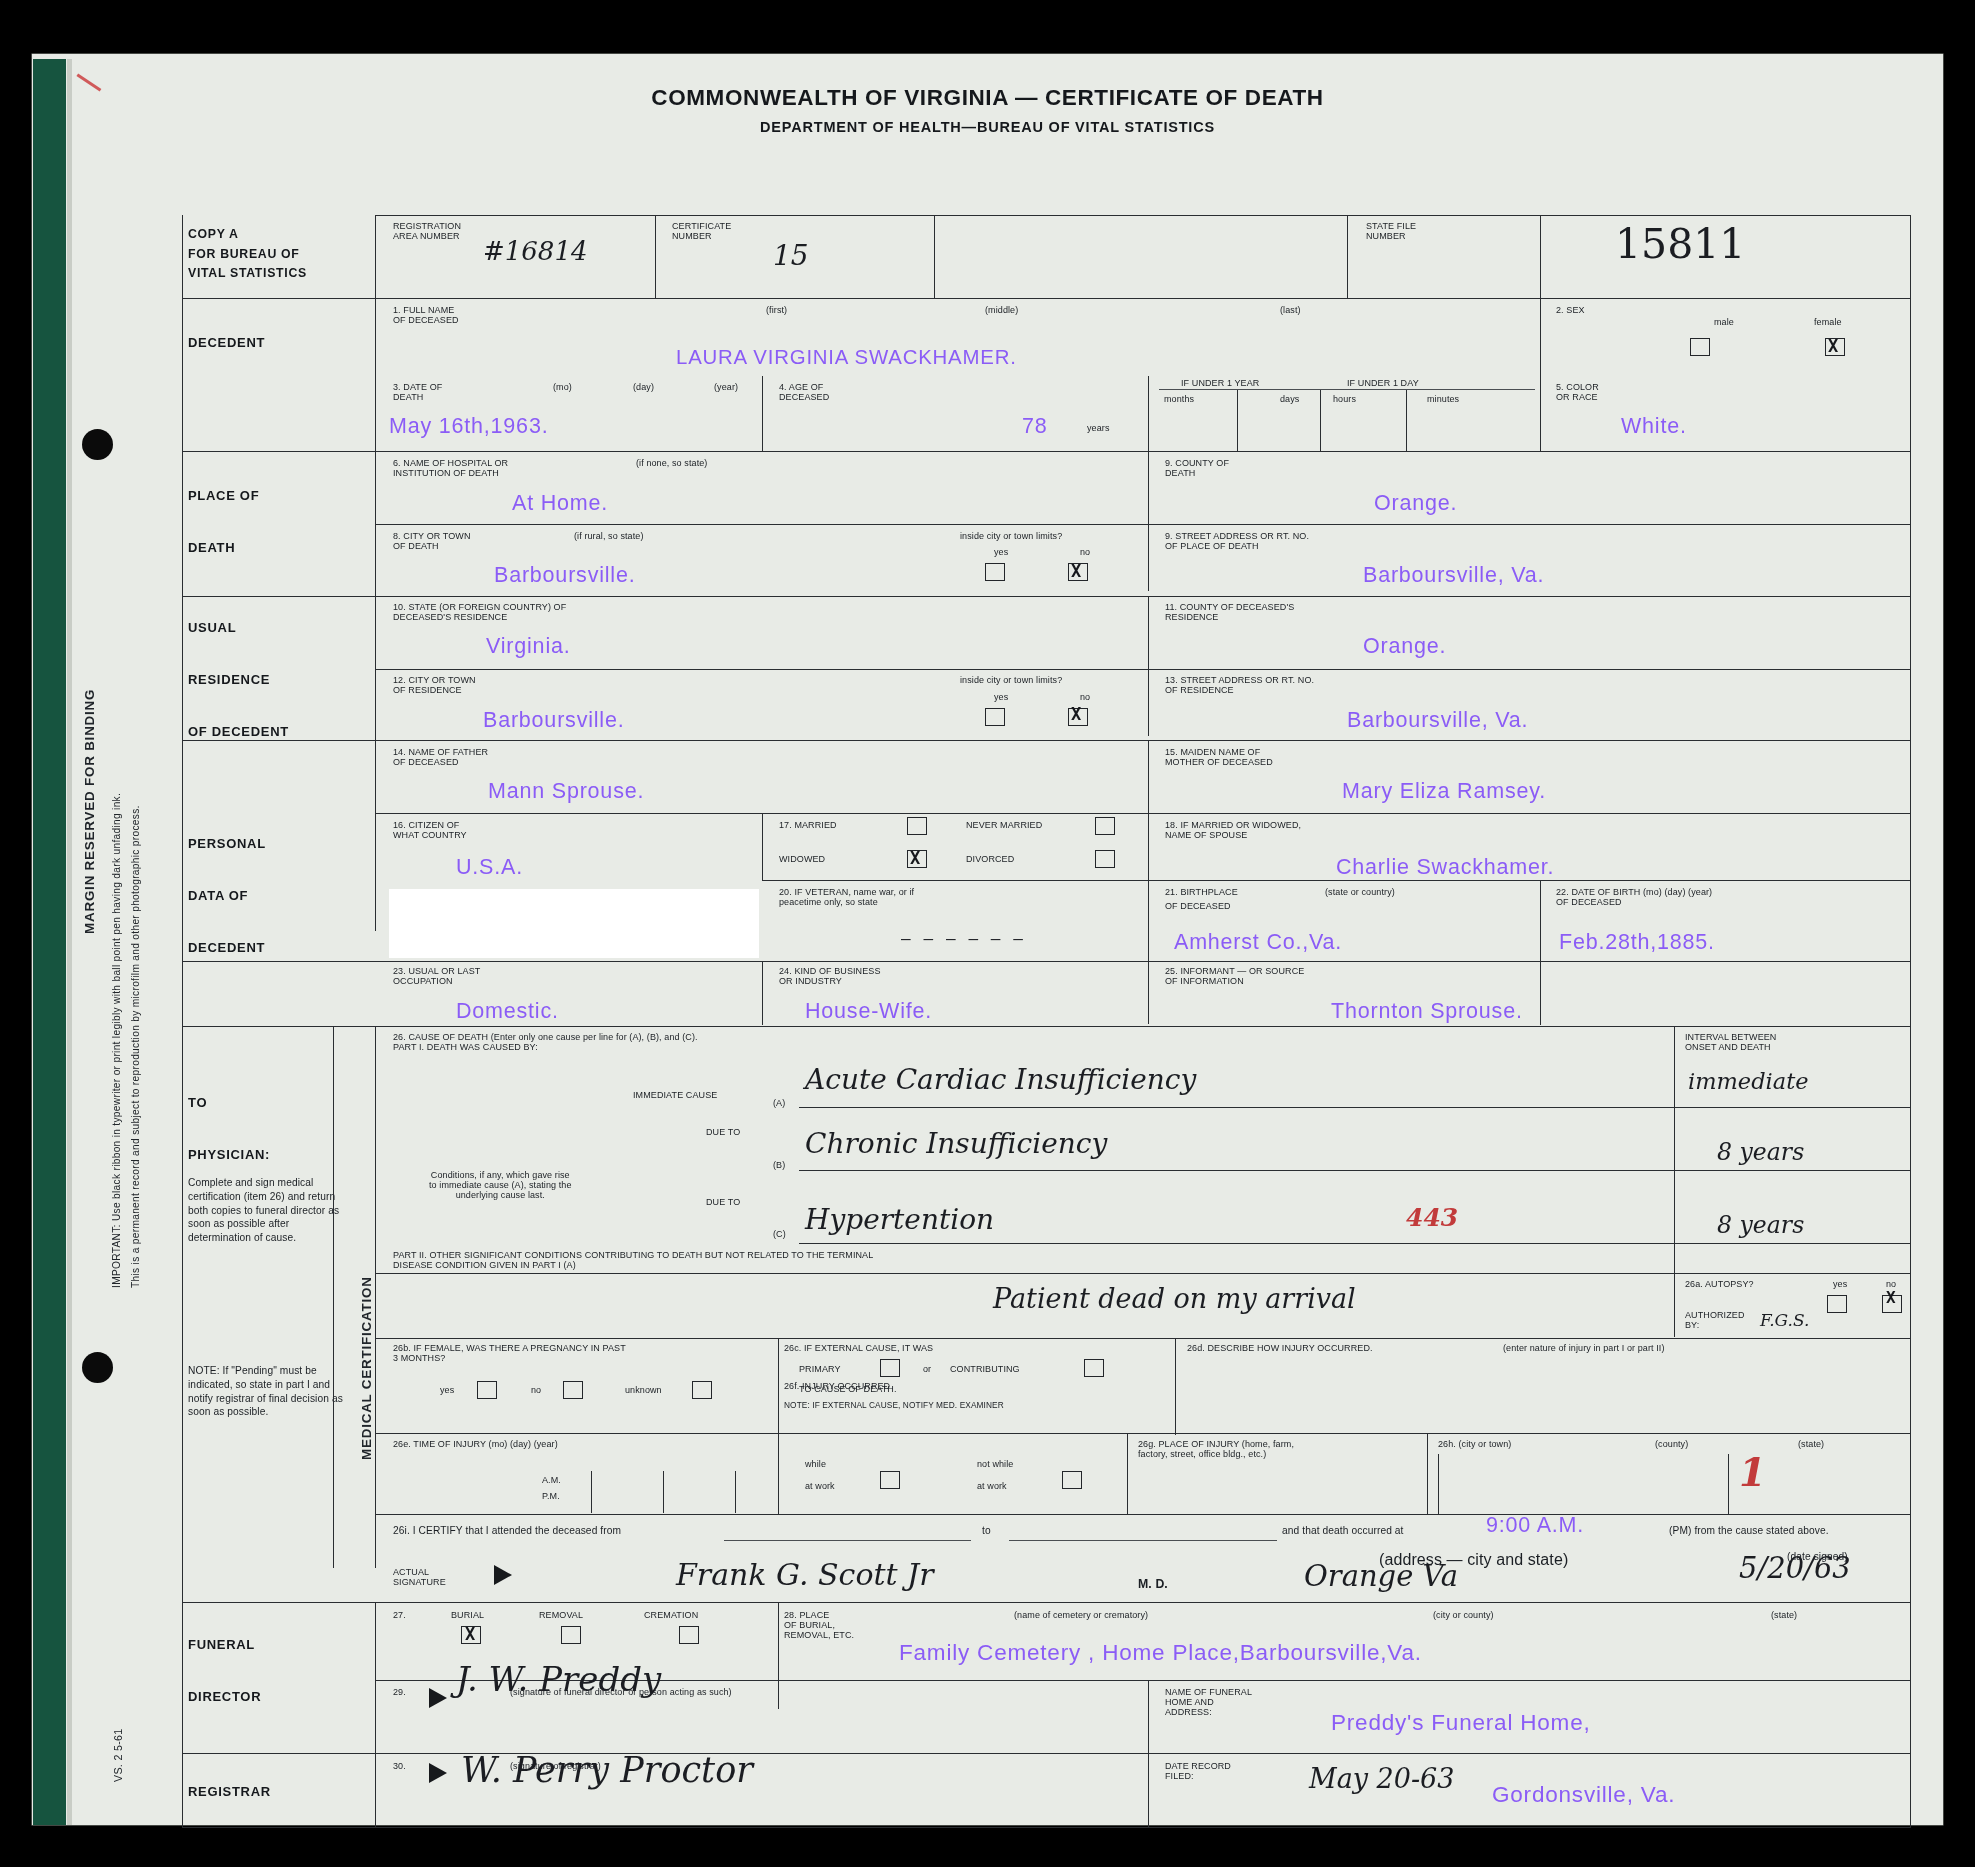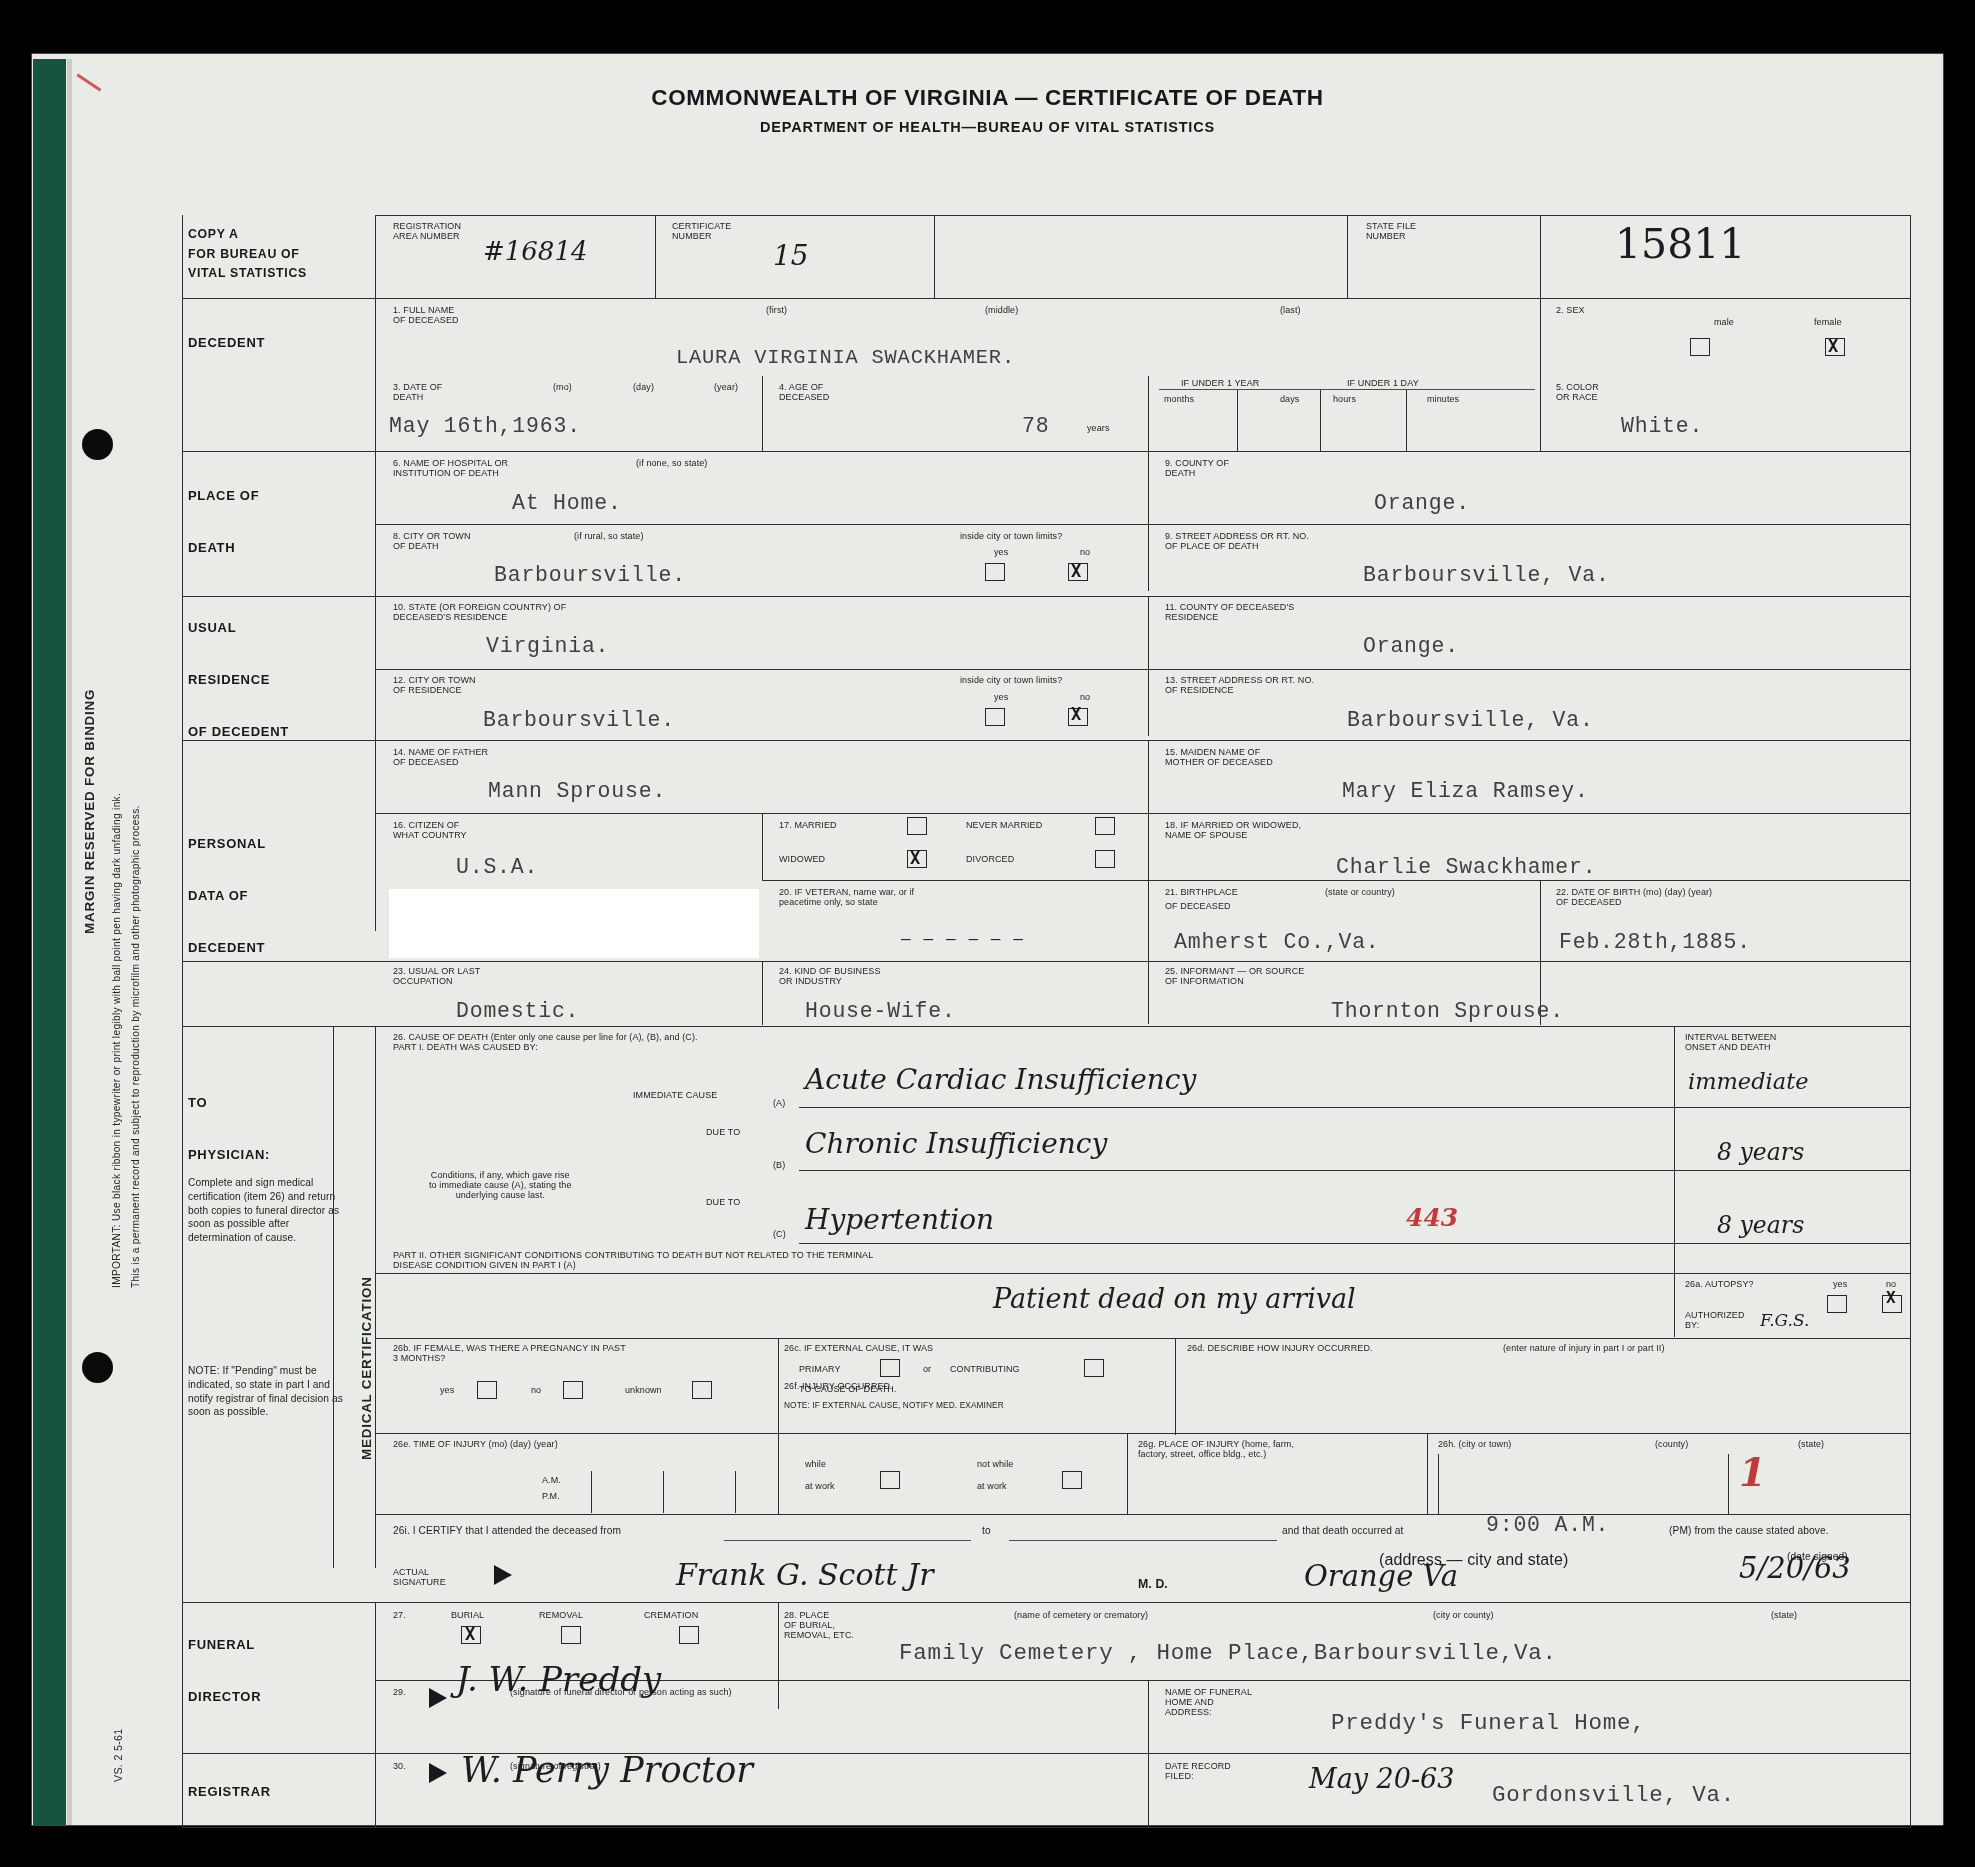--- a/index.html
+++ b/index.html
@@ -115,23 +115,23 @@
     position: absolute;
     font-size: 13px;
     font-weight: bold;
     letter-spacing: 0.7px;
     color: #15181c;
     white-space: pre-line;
     line-height: 2.0;
   }
   .type {
     position: absolute;
-    font-family: Liberation Mono, monospace;
+    font-family: Liberation Sans, sans-serif;
     font-size: 17.7px;
-    color: #404040;
+    color: #8b5cf6;
     letter-spacing: 0.8px;
     white-space: nowrap;
   }
   .hand {
     position: absolute;
     font-family: "DejaVu Serif", serif;
     font-style: italic;
     font-size: 21.5px;
     color: #1b1d22;
     white-space: nowrap;

